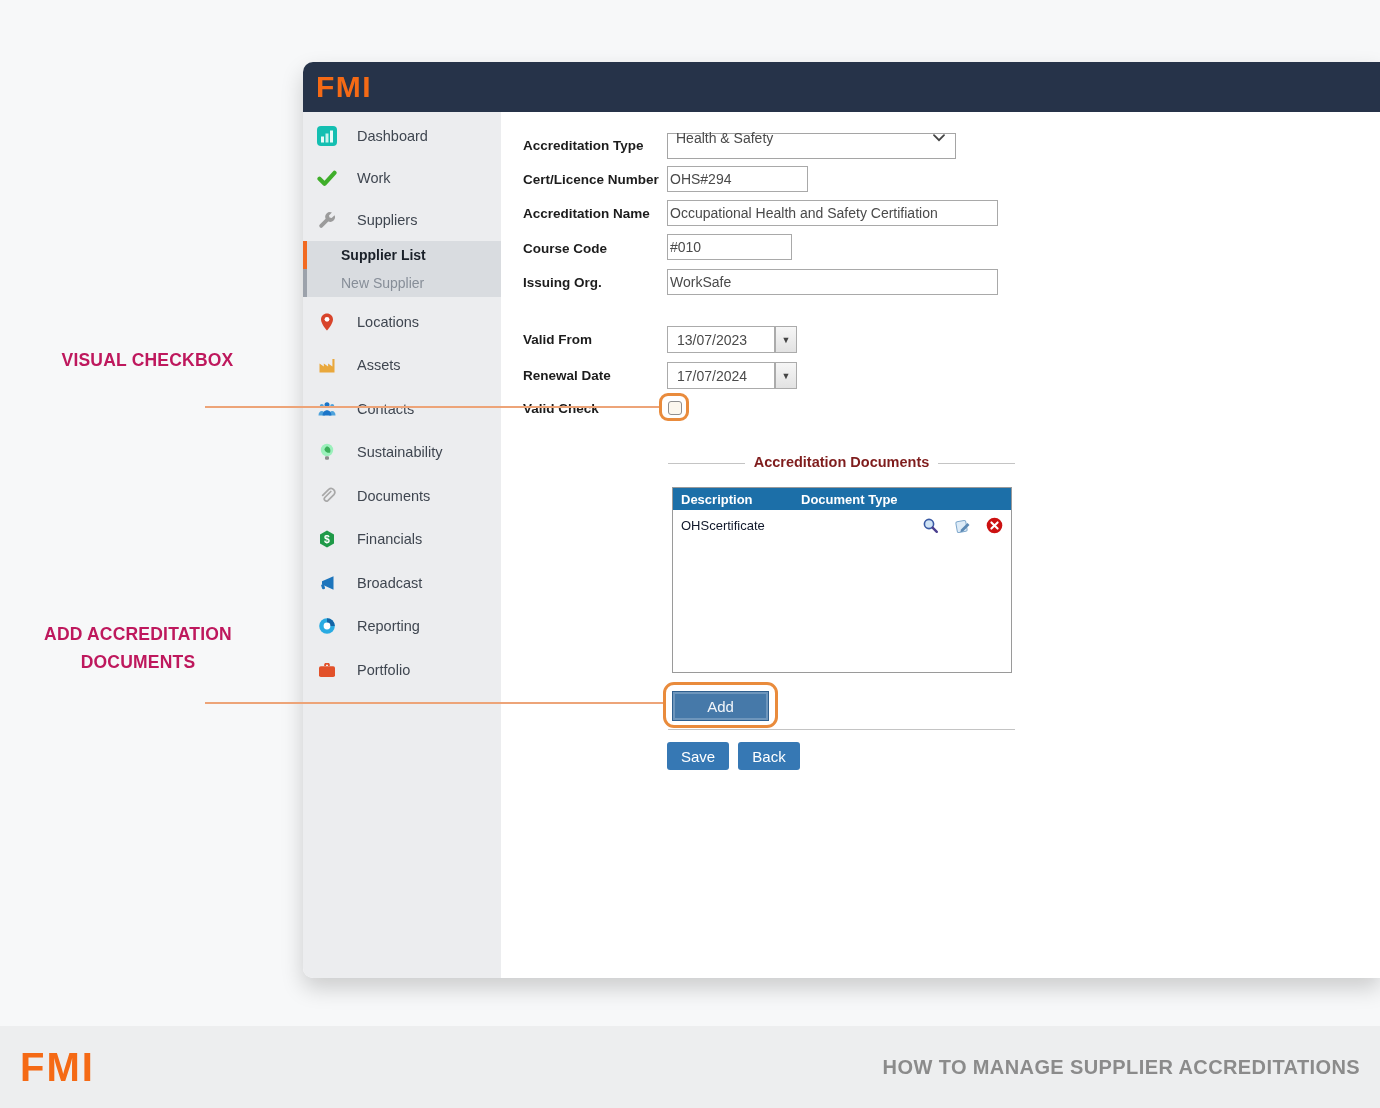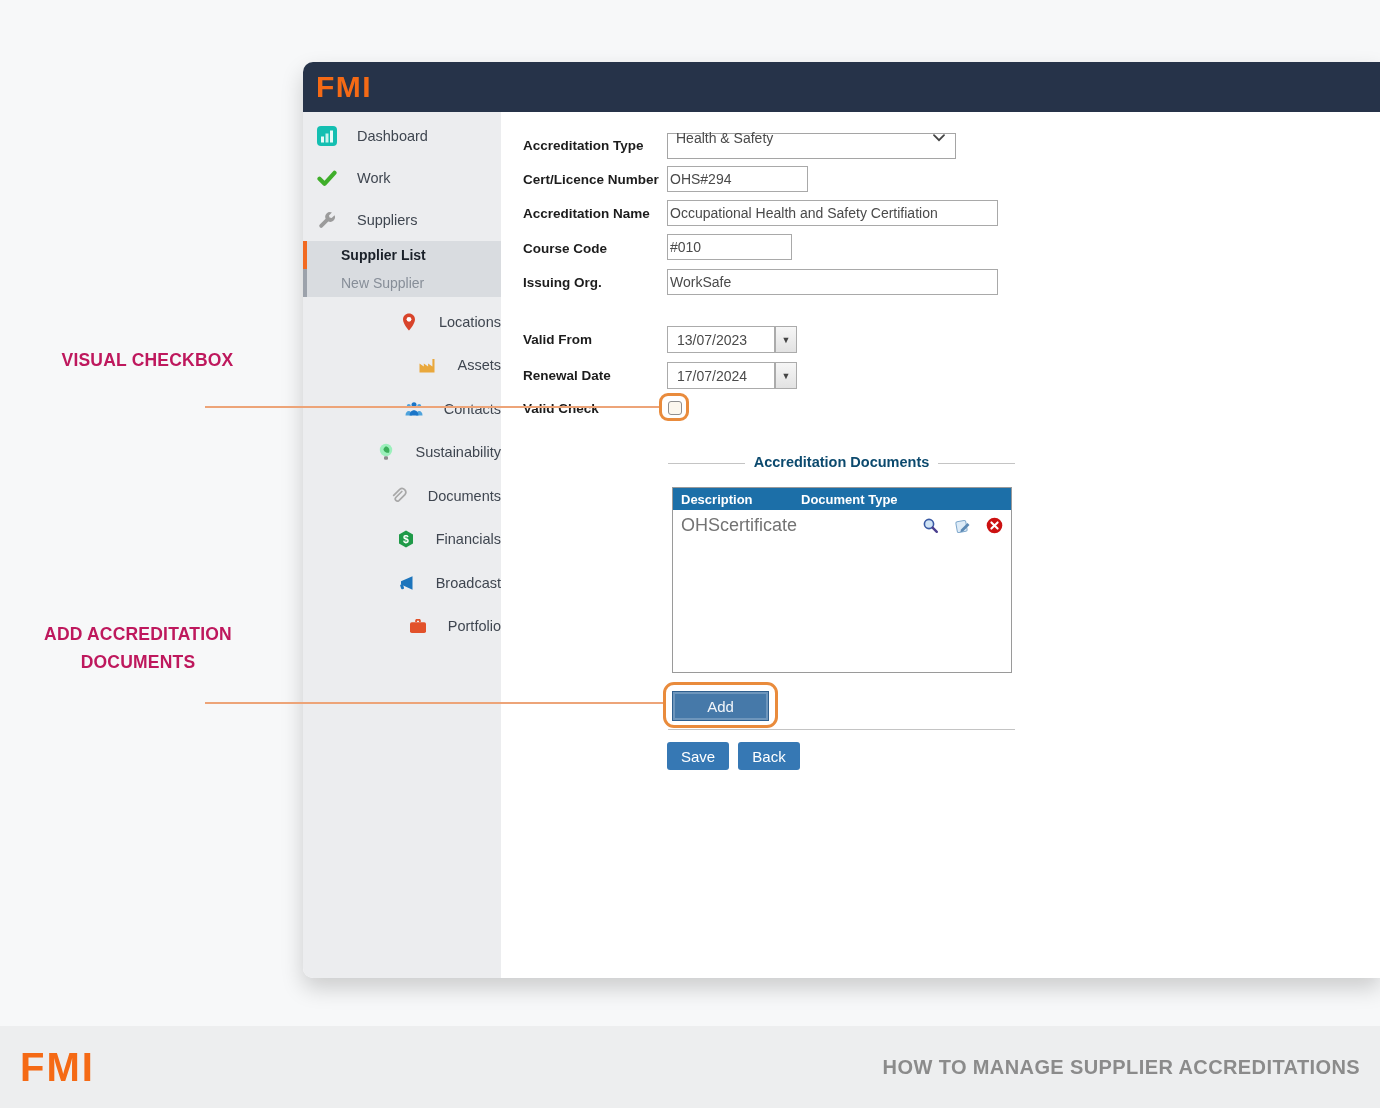--- a/index.html
+++ b/index.html
@@ -16,21 +16,21 @@
   .app-header { position:absolute; left:0; top:0; right:0; height:50px;
                 background:#263349; border-radius:10px 0 0 0;
                 display:flex; align-items:center; padding-left:13px; }
   .logo { color:#F56A15; font-weight:800; font-size:30px; letter-spacing:1.5px; }
 
   
   .sidebar { position:absolute; left:0; top:50px; width:198px; bottom:0;
              background:#ECEDEF; border-radius:0 0 0 10px; padding-top:3px; }
   .side-item { height:42px; display:flex; align-items:center; gap:20px;
                padding-left:14px; cursor:pointer; }
-  .side-item.lower { height:43.5px;justify-content:flex-end; }
+  .side-item.lower { height:43.5px; }
   .side-item .lbl { font-size:14.5px; color:#3F4650; }
   .side-item svg { width:20px; height:20px; flex:0 0 20px; }
   .sub-item { height:28px; display:flex; align-items:center;
               background:#D9DCE0; padding-left:38px; cursor:pointer; }
   .sub-item.selected { border-left:4px solid #F26A21; padding-left:34px; }
   .sub-item.selected .lbl { font-weight:bold; color:#1A2029; font-size:14px; }
   .sub-item.plain { border-left:4px solid #9CA2AB; padding-left:34px; }
   .sub-item.plain .lbl { color:#878E98; font-size:14px; }
 
   
@@ -51,29 +51,29 @@
              border:1px solid #ABABAB; background:linear-gradient(#F6F6F6,#E2E2E2);
              display:flex; align-items:center; justify-content:center;
              font-size:9px; color:#444; cursor:pointer; }
   .checkbox { position:absolute; left:167px; top:289px; width:14px; height:14px;
               border:1px solid #8F8F8F; border-radius:3px; background:#FCF7EE; cursor:pointer; }
 
   
   .fset { position:absolute; left:167px; top:351px; width:347px; height:267px;
           border-top:1px solid #C4C4C4; border-bottom:1px solid #C4C4C4; }
   .fset-legend { position:absolute; top:-11px; left:0; right:0; text-align:center; }
-  .fset-legend span { background:#fff; padding:0 9px; color:#0c4a6e;
+  .fset-legend span { background:#fff; padding:0 9px; color:#7f1d1d;
                       font-weight:bold; font-size:14.5px; }
   .doc-table { position:absolute; left:4px; top:23px; width:340px; height:186px;
                border:1px solid #9A9A9A; background:#fff; }
   .doc-thead { height:22px; background:#1C6FA8; display:grid;
                grid-template-columns:120px 1fr; align-items:center; padding-left:8px; }
   .doc-thead .th { color:#fff; font-weight:bold; font-size:13px; }
   .doc-row { height:30px; display:flex; align-items:center; padding:0 8px; }
-  .doc-row .desc { font-size:18px; color:#737373; flex:1; }
+  .doc-row .desc { font-size:13px; color:#0f172a; flex:1; }
   .doc-row .icons { display:flex; gap:15px; align-items:center; }
   .doc-row .icons svg { width:17px; height:17px; cursor:pointer; }
 
   .add-btn { position:absolute; left:4px; top:227px; width:97px; height:30px;
              background:#4679A9; border:1px solid #2F5F8E;
              box-shadow:inset 0 0 0 2px rgba(255,255,255,.22);
              color:#F2F6FA; font-size:15px; display:flex; align-items:center;
              justify-content:center; cursor:pointer;
              font-family:"Liberation Sans",sans-serif; }
   .btn { position:absolute; top:630px; width:62px; height:28px; background:#3678B4;
@@ -174,20 +174,28 @@
           <text x="10" y="13.6" text-anchor="middle" font-size="10.5" font-weight="bold" fill="#fff" font-family="Liberation Sans, sans-serif">$</text>
         </svg>
       <span class="lbl">Financials</span>
     </div>
     <div class="side-item lower">
       <svg viewBox="0 0 20 20">
           <path d="M16.5 3.2v13.6L5 11.4V8.2z" fill="#1D75BC"></path>
           <rect x="4.6" y="11.2" width="3" height="5" rx="1" fill="#1D75BC" transform="rotate(-18 6.1 13.7)"></rect>
         </svg>
       <span class="lbl">Broadcast</span>
+    </div>
+    <div class="side-item lower">
+      <svg viewBox="0 0 20 20">
+          <circle cx="10" cy="10" r="7.8" fill="#29ABE2"></circle>
+          <path d="M10 2.2a7.8 7.8 0 0 1 7.8 7.8H10z" fill="#1464A5"></path>
+          <circle cx="10" cy="10" r="3.4" fill="#fff"></circle>
+        </svg>
+      <span class="lbl">Reporting</span>
     </div>
     <div class="side-item lower">
       <svg viewBox="0 0 20 20">
           <rect x="2" y="6.2" width="16" height="10.8" rx="1.8" fill="#E2512A"></rect>
           <path d="M7.2 6V4.6c0-.9.7-1.6 1.6-1.6h2.4c.9 0 1.6.7 1.6 1.6V6h-1.8V4.8H9V6z" fill="#E2512A"></path>
         </svg>
       <span class="lbl">Portfolio</span>
     </div>
   </div>
 

